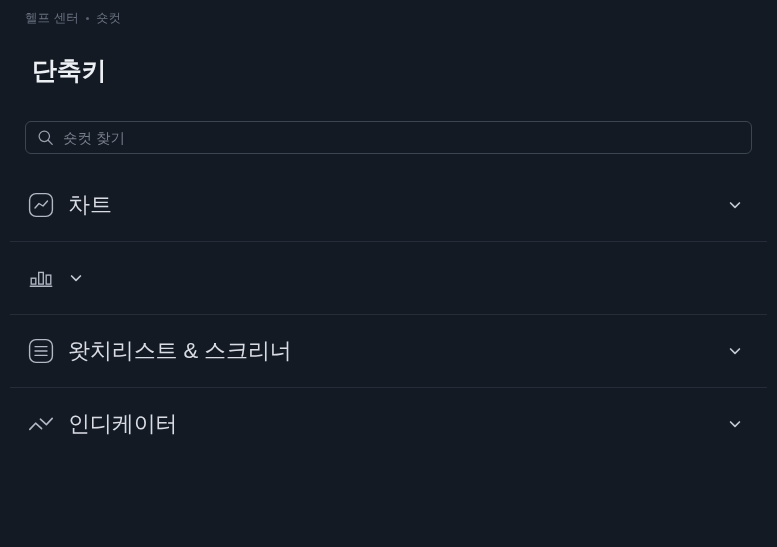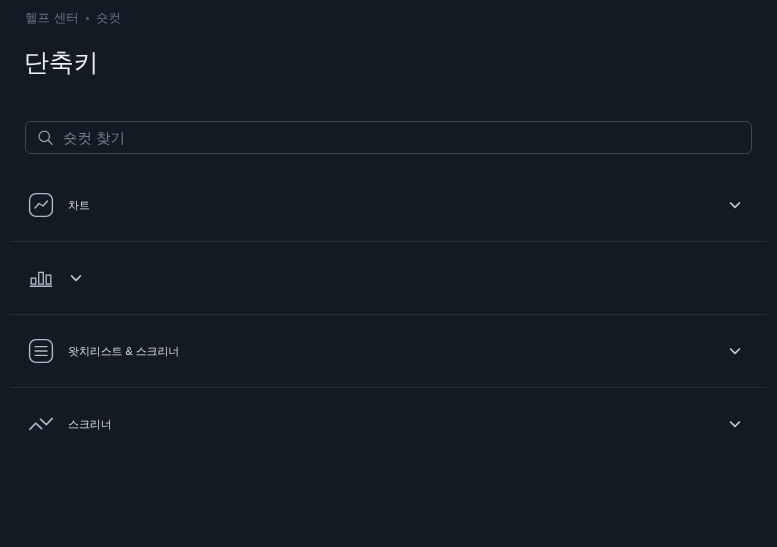--- a/index.html
+++ b/index.html
@@ -51,24 +51,24 @@
     background: #5b6170;
     display: inline-block;
     flex: 0 0 auto;
   }
 
   
   .page-title {
     position: absolute;
     left: 24px;
     top: 45px;
-    margin: 0;
+    margin: 8px;
     font-size: 25px;
     line-height: 34px;
-    font-weight: 400;
+    font-weight: 700;
     color: #eceff4;
     letter-spacing: -0.2px;
   }
 
   
   .search-wrap {
     position: absolute;
     left: 25px;
     top: 103px;
     width: 727px;
@@ -130,21 +130,21 @@
     flex: 0 0 auto;
     width: 34px;
     height: 34px;
     display: flex;
     align-items: center;
     justify-content: center;
     margin-right: 10px;
   }
   .section-label {
     flex: 1 1 auto;
-    font-size: 11px;
+    font-size: 22px;
     line-height: 24px;
     font-weight: 400;
     color: #d9dce3;
     letter-spacing: -0.1px;
     white-space: nowrap;
   }
   .chev {
     flex: 0 0 auto;
     width: 16px;
     height: 16px;
@@ -229,21 +229,21 @@
     </div>
 
 
     <div class="section-row">
       <span class="section-icon">
         <svg width="32" height="32" viewBox="0 0 32 32" fill="none">
           <polyline points="15.4,11.2 21.4,16.6 27.2,10.4" stroke="#b2b8c4" stroke-width="1.6" stroke-linecap="round" stroke-linejoin="round" fill="none"></polyline>
           <polyline points="4.8,21.4 10.6,15.2 16.6,20.6" stroke="#b2b8c4" stroke-width="1.6" stroke-linecap="round" stroke-linejoin="round" fill="none"></polyline>
         </svg>
       </span>
-      <span class="section-label">스크리너</span>
+      <span class="section-label">인디케이터</span>
       <span class="chev">
         <svg width="16" height="16" viewBox="0 0 16 16" fill="none">
           <polyline points="3.6,6 8,10.4 12.4,6" stroke="#c3c8d2" stroke-width="1.7" stroke-linecap="round" stroke-linejoin="round"></polyline>
         </svg>
       </span>
     </div>
 
   </div>
 </div>
 

